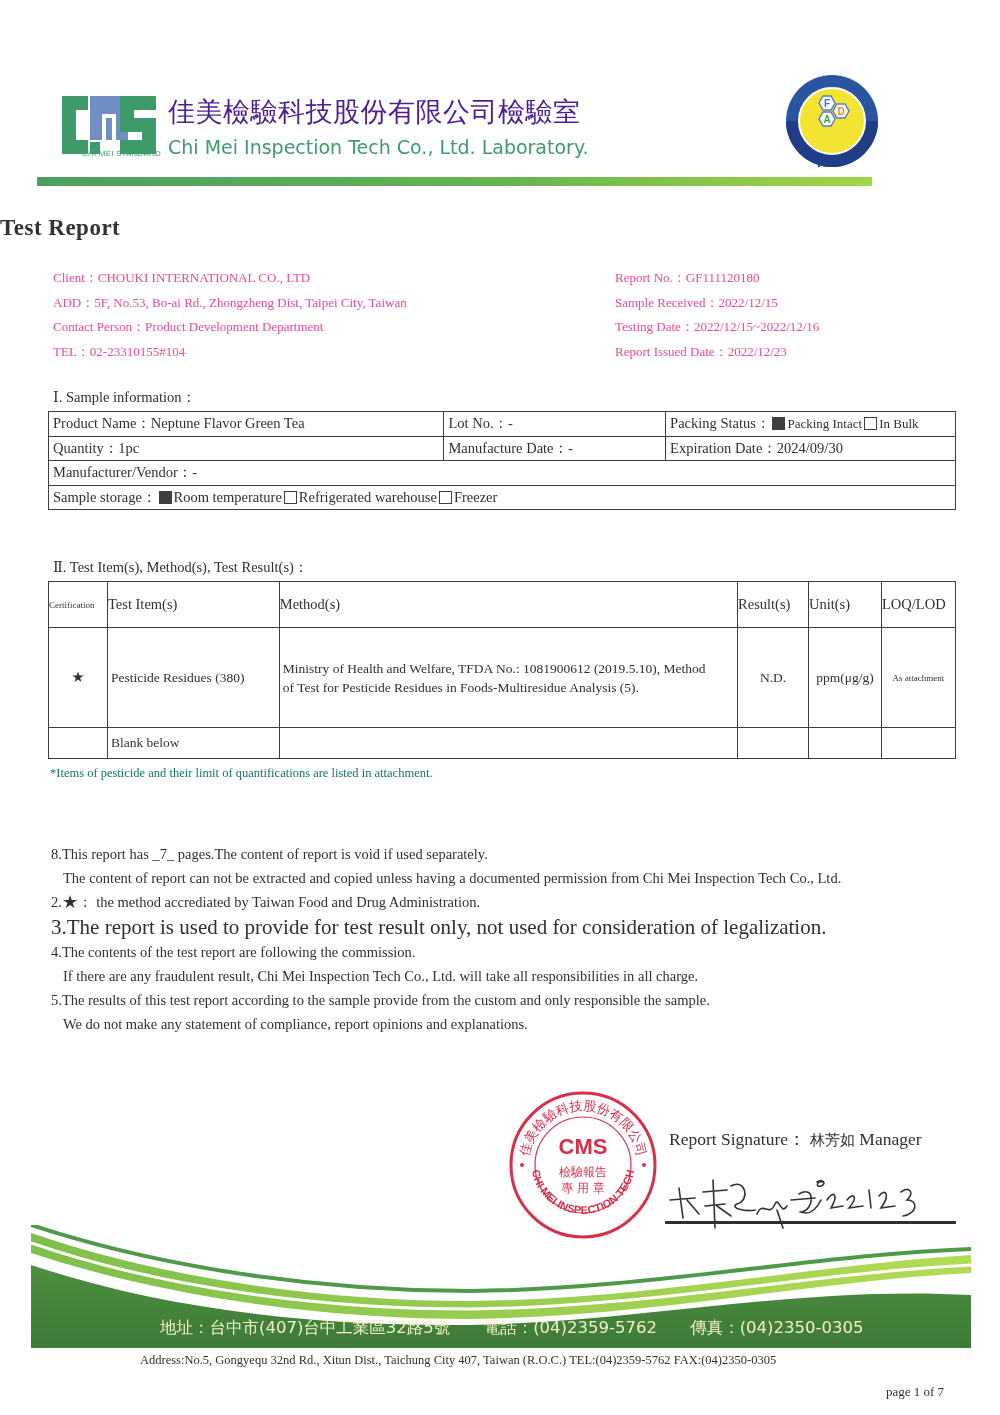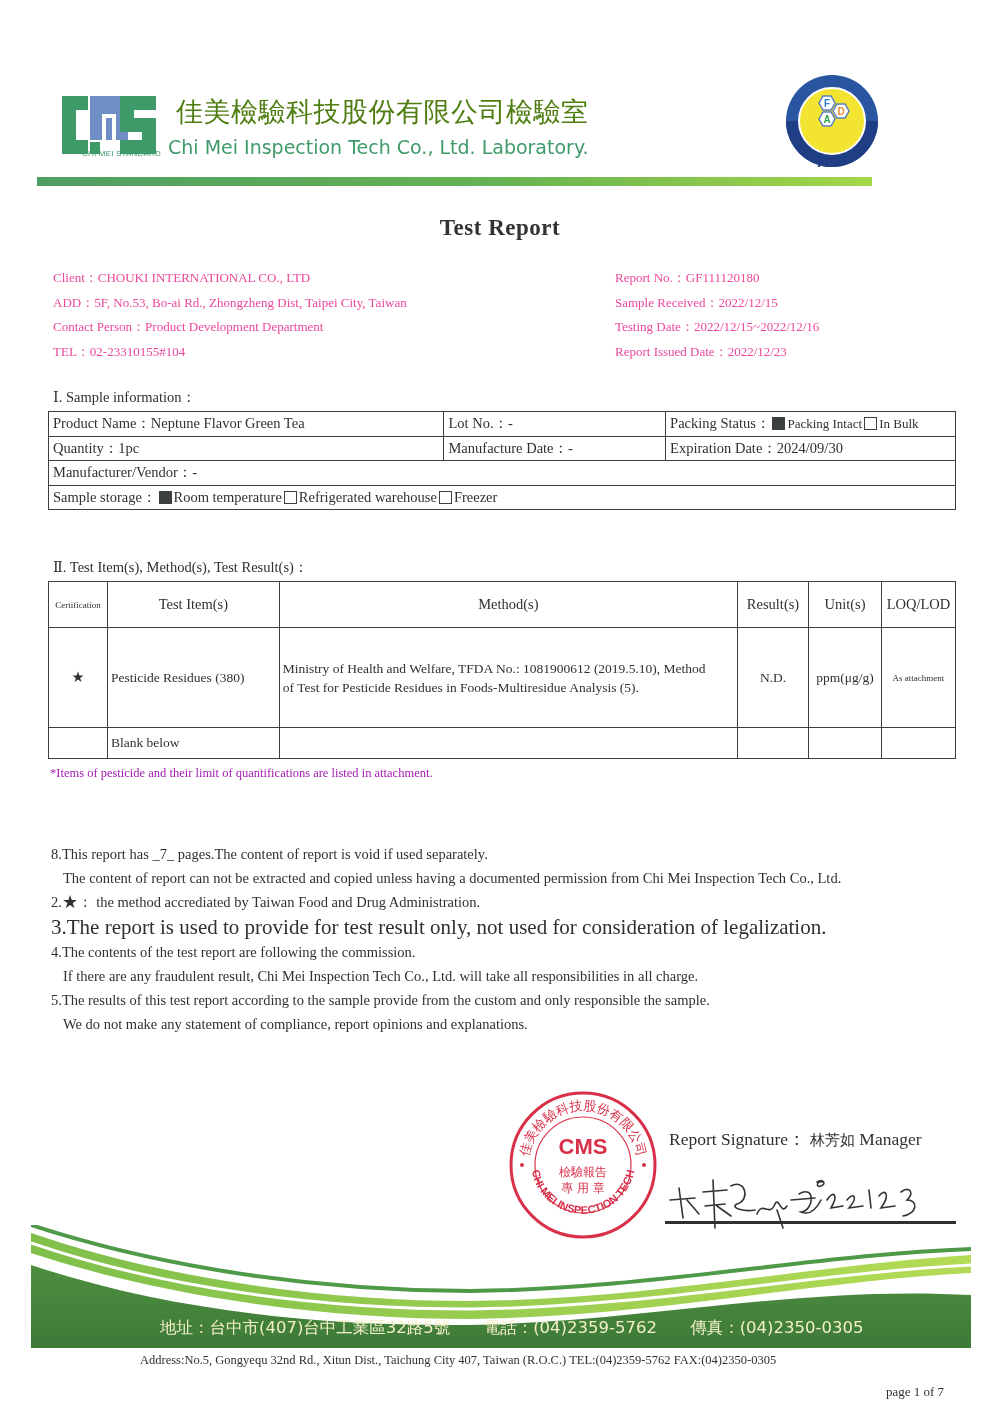--- a/index.html
+++ b/index.html
@@ -2,27 +2,27 @@
 <html><head>
 <meta charset="utf-8">
 <style>
   * { box-sizing: border-box; margin: 0; padding: 0; }
   html, body { width: 1000px; height: 1415px; background: #ffffff; overflow: hidden; }
   body { position: relative; font-family: "Liberation Serif", "DejaVu Serif", serif; color: #2b2f2d; }
 
   
   .logo { position: absolute; left: 60px; top: 92px; width: 98px; height: 66px; }
   .logo-sub { position: absolute; left: 62px; top: 149px; font-family: "Liberation Sans", sans-serif; font-size: 8px; color: #3c9a6a; letter-spacing: 0.2px; padding-left: 20px; }
-  .company-zh { position: absolute; left: 176px; top: 94px; font-family: "DejaVu Sans", sans-serif; font-size: 27px; color: #4d7c0f; letter-spacing: 0.5px; }
+  .company-zh { position: absolute; left: 168px; top: 94px; font-family: "DejaVu Sans", sans-serif; font-size: 27px; color: #4c1d95; letter-spacing: 0.5px; }
   .company-en { position: absolute; left: 168px; top: 136px; font-family: "DejaVu Sans", sans-serif; font-size: 19px; color: #3f9a6a; }
   .fda-badge { position: absolute; left: 785px; top: 74px; width: 94px; height: 94px; }
   .fda-code { position: absolute; left: 808px; top: 157px; font-family: Liberation Serif, serif; font-weight: bold; font-size: 11px; color: #1f3e86; padding-left: 9px; }
   .header-bar { position: absolute; left: 37px; top: 177px; width: 835px; height: 9px; background: linear-gradient(90deg, #4e9e63 0%, #66b252 55%, #a4d648 100%); }
 
-  .doc-title { position: absolute; left: 0; width: 1000px; top: 215px; text-align: center; font-size: 23px; font-weight: bold; color: #333; letter-spacing: 0.5px; }
+  .doc-title { position: absolute; left: 0; width: 1000px; top: 215px; text-align: left; font-size: 23px; font-weight: bold; color: #333; letter-spacing: 0.5px; }
 
   
   .info { position: absolute; font-size: 13px; line-height: 24.5px; color: #ec4899; }
   .info-left { left: 53px; top: 266px; }
   .info-right { left: 615px; top: 266px; }
   .info-row { white-space: nowrap; }
 
   
   .section-title { position: absolute; left: 53px; font-size: 14.5px; color: #2d322f; }
 
@@ -30,30 +30,30 @@
   td, th { border: 1.5px solid #3b403d; font-weight: normal; margin-left: 28px; }
 
   .sample-table { left: 48px; top: 411px; width: 908px; }
   .sample-table td { height: 24.5px; padding: 0 4px; white-space: nowrap; vertical-align: middle; }
   .small { font-size: 13px; }
 
   .box { display: inline-block; width: 13px; height: 13px; border: 1px solid #3b403d; vertical-align: -2px; margin: 0 2px; }
   .box.filled { background: #3b403d; }
 
   .result-table { left: 48px; top: 581px; width: 908px; }
-  .result-table th { height: 46px; text-align: center; }
+  .result-table th { height: 46px; text-align: left; }
   .result-table td { vertical-align: middle; }
   .r-main td { height: 100px; }
   .r-blank td { height: 31px; }
   .cert-h { font-size: 9px; }
   .tiny { font-size: 9px; }
   .c { text-align: center; }
   .l { padding-left: 3px; }
 
-  .attach-note { position: absolute; left: 50px; top: 766px; font-size: 12.5px; color: #a21caf; }
+  .attach-note { position: absolute; left: 50px; top: 766px; font-size: 12.5px; color: #0f766e; }
 
   
   .notes { position: absolute; left: 51px; top: 842px; font-size: 14.5px; line-height: 24px; color: #2d322f; }
   .notes .indent { padding-left: 12px; }
   .notes .big { font-size: 21px; line-height: 26px; }
   .star-icon { font-size: 18px; vertical-align: -1px; }
 
   
   .seal { position: absolute; left: 508px; top: 1090px; width: 150px; height: 150px; }
   .sig-label { position: absolute; left: 669px; top: 1127px; font-size: 17.5px; color: #2d322f; white-space: nowrap; }

